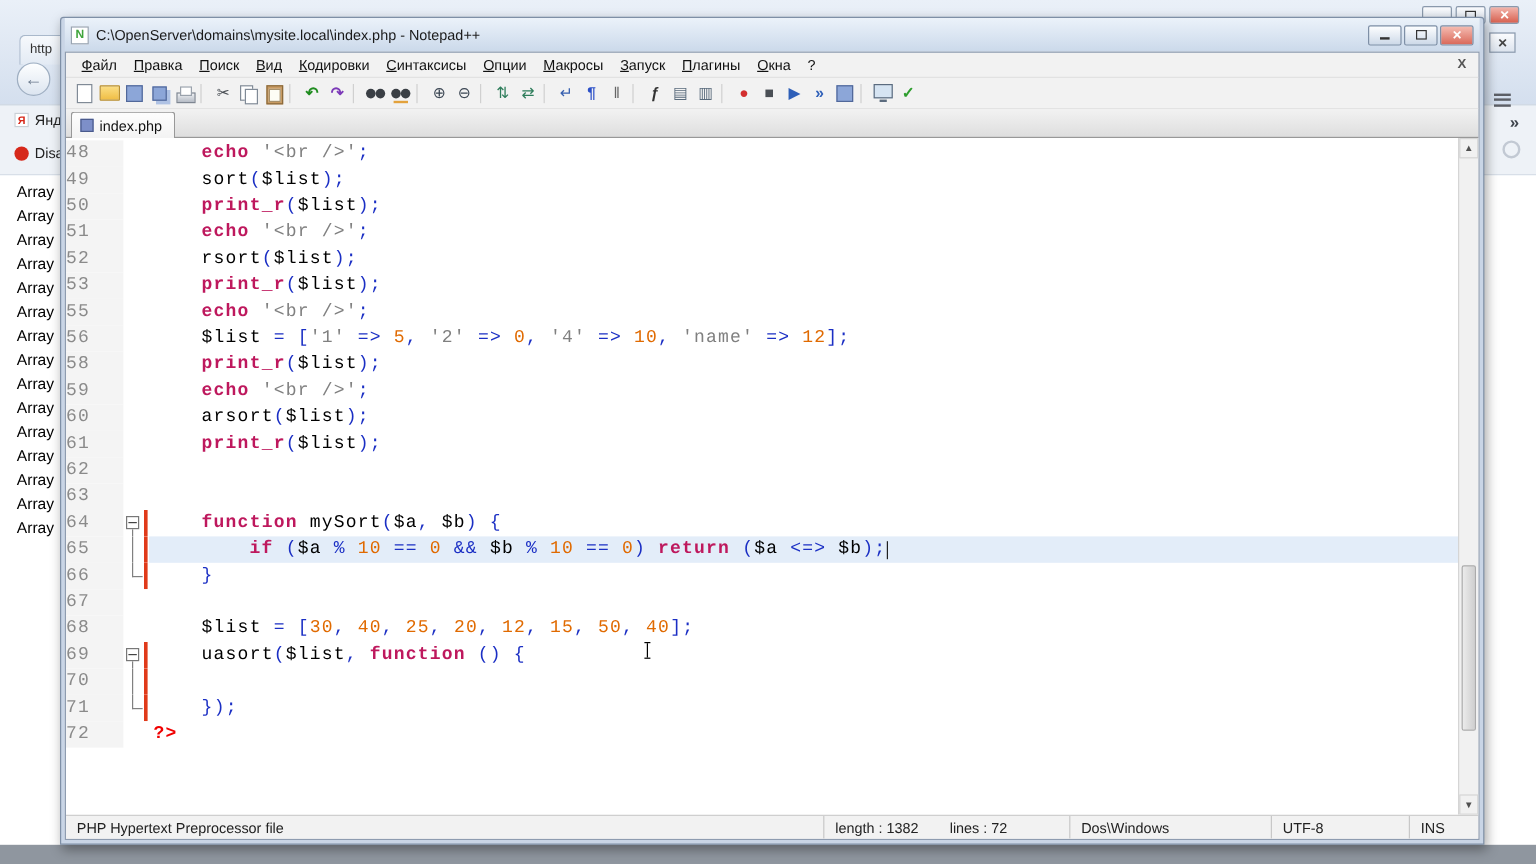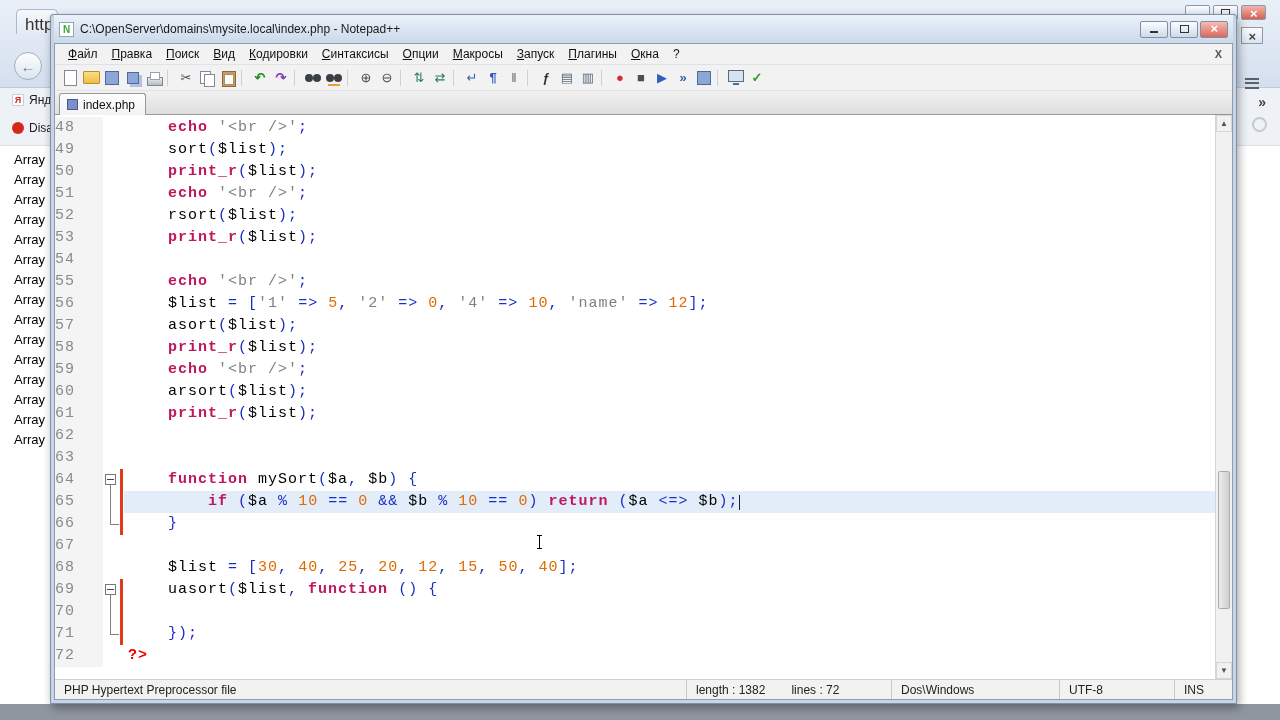--- a/index.html
+++ b/index.html
@@ -2,21 +2,21 @@
 <html><head>
 <meta charset="utf-8">
 <style>
   *{margin:0;padding:0;box-sizing:border-box}
   html,body{width:1280px;height:720px;overflow:hidden;font-family:"Liberation Sans",sans-serif;background:#fff}
   .screen{position:relative;width:1280px;height:720px;overflow:hidden;background:#fff}
 
   
   .chrome-top{position:absolute;left:0;top:0;width:1280px;height:88px;background:linear-gradient(#EAF0F8,#D4DfEE);border-bottom:1px solid #BFCBDA;z-index:1}
   .chrome-band2{position:absolute;left:0;top:88px;width:1280px;height:58px;background:#EEF2F7;border-bottom:1px solid #D8DFE8;z-index:1}
-  .browser-tab{position:absolute;left:16px;top:9px;width:42px;height:25px;background:linear-gradient(#F6F9FC,#E3EAF4);border:1px solid #A9B8CB;border-bottom:none;border-radius:5px 5px 0 0;font-size:17px;color:#333;padding:5px 0 0 8px;overflow:hidden;z-index:2}
+  .browser-tab{position:absolute;left:16px;top:29px;width:42px;height:25px;background:linear-gradient(#F6F9FC,#E3EAF4);border:1px solid #A9B8CB;border-bottom:none;border-radius:5px 5px 0 0;font-size:11px;color:#333;padding:5px 0 0 8px;overflow:hidden;z-index:2}
   .bwin-controls{position:absolute;right:14px;top:5px;display:flex;gap:3px;z-index:2}
   .bwin-btn{width:25px;height:15px;border:1px solid #8A99AC;border-radius:2px;background:linear-gradient(#FBFCFE,#D7DFEA);display:flex;align-items:center;justify-content:center}
   .bwin-btn.bclose{background:linear-gradient(#F2B6AD,#D8604F)}
   .bclose2{position:absolute;right:17px;top:27px;width:22px;height:17px;border:1px solid #8A99AC;background:linear-gradient(#FBFCFE,#DDE4EE);display:flex;align-items:center;justify-content:center;z-index:2}
   .ic-min{width:8px;height:2px;background:#333;display:block;margin-top:7px}
   .ic-max{width:9px;height:8px;border:1px solid #333;display:block}
   .ic-x::before{content:"×";font-size:13px;line-height:1;font-weight:bold;color:#fff}
   .ic-x.dark::before{color:#444}
   .back-btn{position:absolute;left:14px;top:52px;width:28px;height:28px;border-radius:50%;border:1px solid #9FAFC2;background:linear-gradient(#FDFEFF,#DCE5F0);color:#6B7A8D;font-size:15px;display:flex;align-items:center;justify-content:center;z-index:2}
   .bookmark{position:absolute;left:12px;display:flex;align-items:center;gap:5px;font-size:12px;color:#222;z-index:2;white-space:nowrap}
@@ -284,42 +284,30 @@
               <span class="chg"></span>
               <span class="txt"><span class="tok-pl">    </span><span class="tok-id">rsort</span><span class="tok-op">(</span><span class="tok-var">$list</span><span class="tok-op">)</span><span class="tok-op">;</span></span>
             </div>
             <div class="crow">
               <span class="ln">53</span>
               <span class="fold"></span>
               <span class="chg"></span>
               <span class="txt"><span class="tok-pl">    </span><span class="tok-kw">print_r</span><span class="tok-op">(</span><span class="tok-var">$list</span><span class="tok-op">)</span><span class="tok-op">;</span></span>
             </div>
             <div class="crow">
-              <span class="ln">54</span>
-              <span class="fold"></span>
-              <span class="chg"></span>
-              <span class="txt"></span>
-            </div>
-            <div class="crow">
               <span class="ln">55</span>
               <span class="fold"></span>
               <span class="chg"></span>
               <span class="txt"><span class="tok-pl">    </span><span class="tok-kw">echo</span><span class="tok-pl"> </span><span class="tok-str">'&lt;br /&gt;'</span><span class="tok-op">;</span></span>
             </div>
             <div class="crow">
               <span class="ln">56</span>
               <span class="fold"></span>
               <span class="chg"></span>
               <span class="txt"><span class="tok-pl">    </span><span class="tok-var">$list</span><span class="tok-pl"> </span><span class="tok-op">=</span><span class="tok-pl"> </span><span class="tok-op">[</span><span class="tok-str">'1'</span><span class="tok-pl"> </span><span class="tok-op">=&gt;</span><span class="tok-pl"> </span><span class="tok-num">5</span><span class="tok-op">,</span><span class="tok-pl"> </span><span class="tok-str">'2'</span><span class="tok-pl"> </span><span class="tok-op">=&gt;</span><span class="tok-pl"> </span><span class="tok-num">0</span><span class="tok-op">,</span><span class="tok-pl"> </span><span class="tok-str">'4'</span><span class="tok-pl"> </span><span class="tok-op">=&gt;</span><span class="tok-pl"> </span><span class="tok-num">10</span><span class="tok-op">,</span><span class="tok-pl"> </span><span class="tok-str">'name'</span><span class="tok-pl"> </span><span class="tok-op">=&gt;</span><span class="tok-pl"> </span><span class="tok-num">12</span><span class="tok-op">]</span><span class="tok-op">;</span></span>
-            </div>
-            <div class="crow">
-              <span class="ln">57</span>
-              <span class="fold"></span>
-              <span class="chg"></span>
-              <span class="txt"><span class="tok-pl">    </span><span class="tok-id">asort</span><span class="tok-op">(</span><span class="tok-var">$list</span><span class="tok-op">)</span><span class="tok-op">;</span></span>
             </div>
             <div class="crow">
               <span class="ln">58</span>
               <span class="fold"></span>
               <span class="chg"></span>
               <span class="txt"><span class="tok-pl">    </span><span class="tok-kw">print_r</span><span class="tok-op">(</span><span class="tok-var">$list</span><span class="tok-op">)</span><span class="tok-op">;</span></span>
             </div>
             <div class="crow">
               <span class="ln">59</span>
               <span class="fold"></span>

